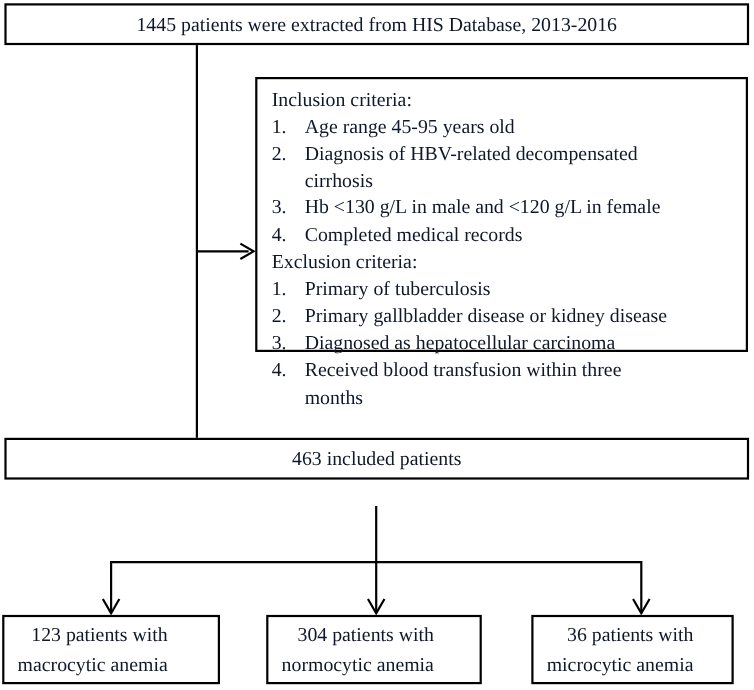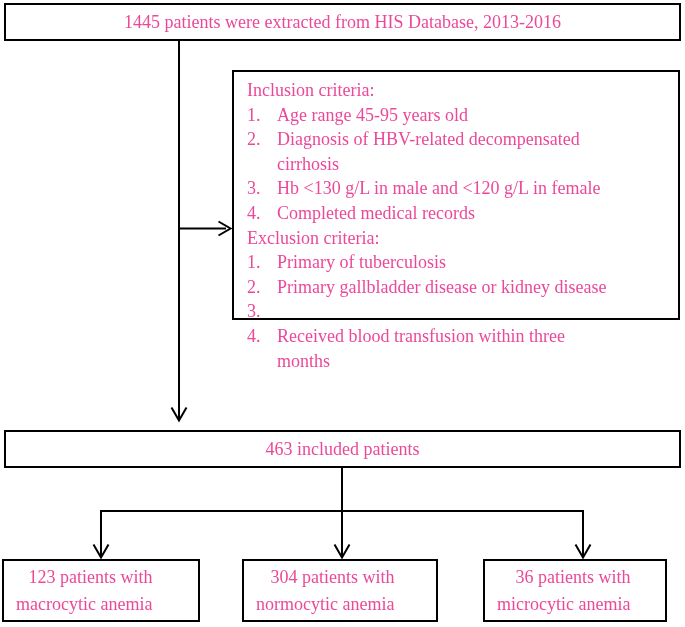--- a/index.html
+++ b/index.html
@@ -7,21 +7,21 @@
     padding: 0;
     background: #ffffff;
   }
   .canvas {
     position: relative;
     width: 685px;
     height: 627px;
     background: #ffffff;
     font-family: "Liberation Serif", "DejaVu Serif", serif;
     font-size: 18px;
-    color: #ec4899;
+    color: #0f172a;
     overflow: hidden;
   }
   .connectors {
     position: absolute;
     left: 0;
     top: 0;
     width: 685px;
     height: 627px;
     pointer-events: none;
   }
@@ -33,21 +33,21 @@
   }
   .wide-box {
     left: 4px;
     width: 677px;
     height: 38px;
     display: flex;
     align-items: center;
     justify-content: center;
   }
   .top-box   { top: 3px; }
-  .incl-box  { top: 430px; }
+  .incl-box  { top: 398px; }
   .criteria-box {
     left: 232px;
     top: 70px;
     width: 448px;
     height: 250px;
     padding: 6px 6px 0 13px;
   }
   .crit-line { line-height: 24.6px; }
   .crit-item { display: flex; line-height: 24.6px; }
   .crit-item .num  { flex: 0 0 30px; width: 30px; }
@@ -126,20 +126,21 @@
     <div class="crit-item">
       <span class="num">1.</span>
       <span class="itxt">Primary of tuberculosis</span>
     </div>
     <div class="crit-item">
       <span class="num">2.</span>
       <span class="itxt">Primary gallbladder disease or kidney disease</span>
     </div>
     <div class="crit-item">
       <span class="num">3.</span>
+      <span class="itxt">Diagnosed as hepatocellular carcinoma</span>
     </div>
     <div class="crit-item">
       <span class="num">4.</span>
       <span class="itxt">Received blood transfusion within three
 months</span>
     </div>
   </div>
 
   <div class="box wide-box incl-box">
     <span class="centered-text">463 included patients</span>

